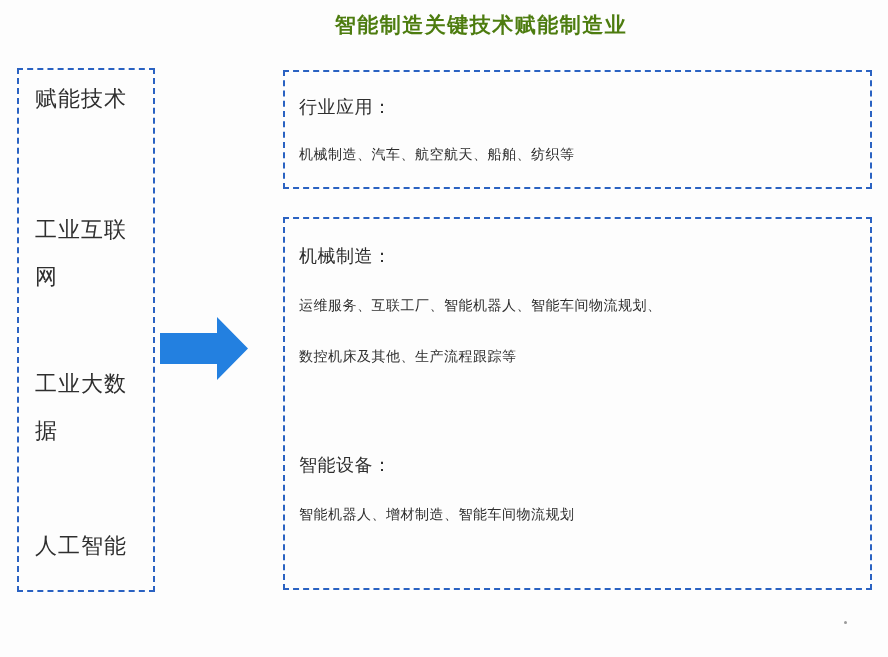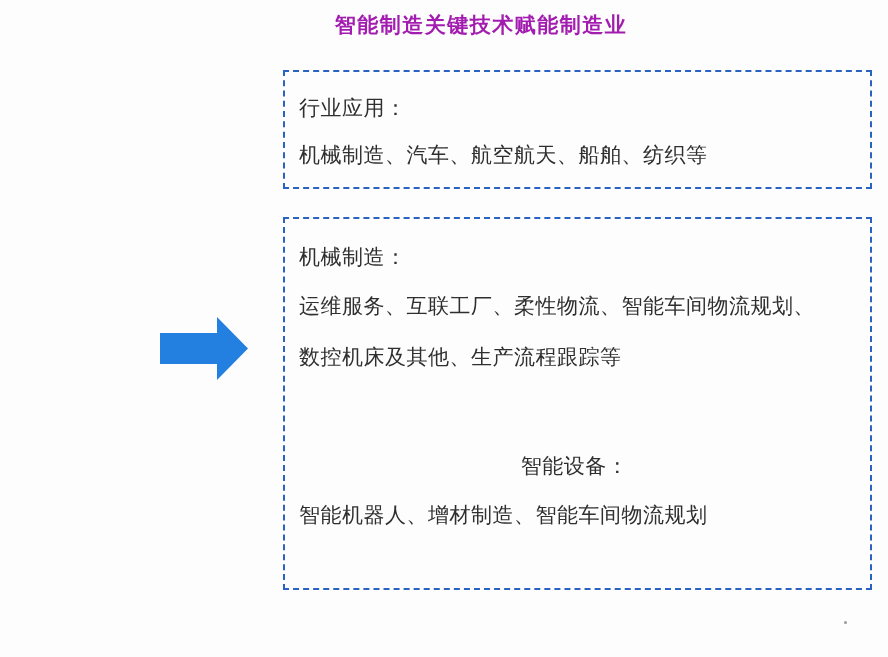--- a/index.html
+++ b/index.html
@@ -5,63 +5,69 @@
   html, body { margin:0; padding:0; background:#ffffff; }
   .page {
     position:relative; width:888px; height:657px;
     background:#fdfdfd; overflow:hidden;
     font-family:"Liberation Sans", sans-serif;
     color:#2f2f2f;
   }
   .title {
     position:absolute; top:11px; left:481px; transform:translateX(-50%);
     margin:0; font-size:21px; font-weight:700; letter-spacing:1.5px;
-    color:#a21caf; white-space:nowrap;
+    color:#4d7c0f; white-space:nowrap;
   }
   .dashed-box {
     position:absolute; box-sizing:border-box;
     border:2px dashed #2a62c2; background:transparent;
   }
   .left-box { left:17px; top:68px; width:138px; height:524px; }
   .left-item {
     position:absolute; left:16px; width:104px;
     font-size:22px; line-height:47px; letter-spacing:1px;
   }
   .arrow-svg { position:absolute; left:160px; top:317px; width:88px; height:63px; }
   .top-right-box { left:283px; top:70px; width:589px; height:119px; padding:12px 20px 0 14px; }
   .bottom-right-box { left:283px; top:217px; width:589px; height:373px; padding:14px 20px 0 14px; }
-  .heading-line { font-size:21px; line-height:47px; letter-spacing:0.5px; }
-  .body-line { font-size:21px; line-height:51px; letter-spacing:0.5px; }
+  .heading-line { font-size:18px; line-height:47px; letter-spacing:0.5px; }
+  .body-line { font-size:14px; line-height:51px; letter-spacing:0.5px; }
   .top-right-box .body-line { line-height:47px; }
-  .equipment-heading { margin-top:60px;text-align:center; }
+  .equipment-heading { margin-top:60px; }
   .speck {
     position:absolute; left:844px; top:621px; width:3px; height:3px;
     background:#9a9a9a; border-radius:50%;
   }
 </style>
 </head>
 <body>
 
 <div class="page">
 
   <h1 class="title">智能制造关键技术赋能制造业</h1>
 
+  <div class="dashed-box left-box">
+    <div class="left-item" style="top:5px">赋能技术</div>
+    <div class="left-item" style="top:136px">工业互联网</div>
+    <div class="left-item" style="top:290px">工业大数据</div>
+    <div class="left-item" style="top:452px">人工智能</div>
+  </div>
 
   <svg class="arrow-svg" viewBox="0 0 88 63" xmlns="http://www.w3.org/2000/svg" aria-hidden="true">
     <polygon points="0,16 57,16 57,0 88,31.5 57,63 57,47 0,47" fill="#2380e0"></polygon>
   </svg>
 
   <div class="dashed-box top-right-box">
     <div class="heading-line">行业应用：</div>
     <div class="body-line">机械制造、汽车、航空航天、船舶、纺织等</div>
   </div>
 
   <div class="dashed-box bottom-right-box">
     <div class="heading-line">机械制造：</div>
-    <div class="body-line">运维服务、互联工厂、柔性物流、智能车间物流规划、</div>
+    <div class="body-line">运维服务、互联工厂、智能机器人、智能车间物流规划、</div>
     <div class="body-line">数控机床及其他、生产流程跟踪等</div>
     <div class="heading-line equipment-heading">智能设备：</div>
     <div class="body-line">智能机器人、增材制造、智能车间物流规划</div>
   </div>
 
   <div class="speck"></div>
 
 </div>
 
 </body></html>

